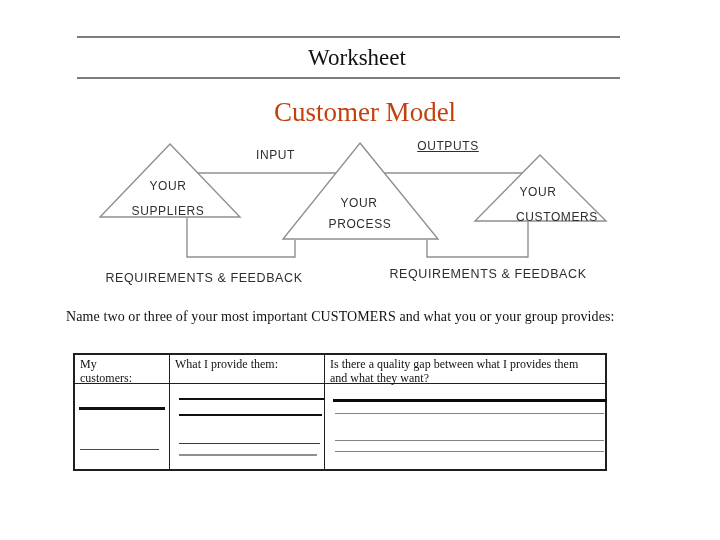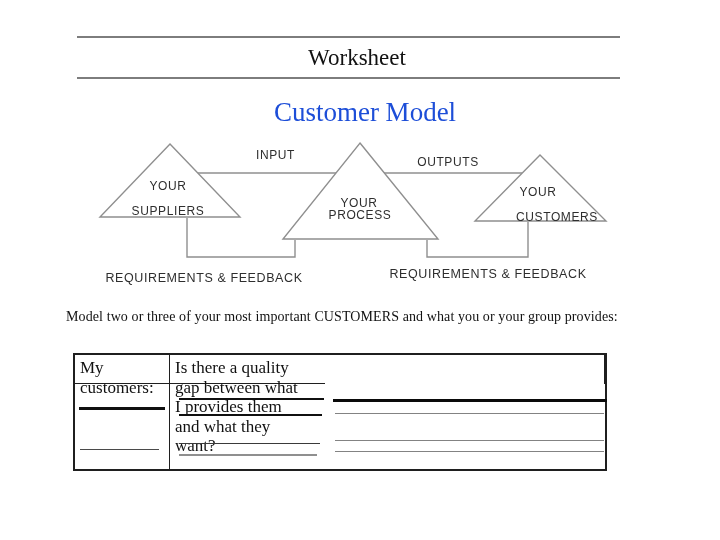--- a/index.html
+++ b/index.html
@@ -7,39 +7,39 @@
     position:relative; width:720px; height:540px; background:#ffffff;
     overflow:hidden; font-family:"Liberation Serif", serif; color:#222;
   }
   .hrule { position:absolute; left:77px; width:543px; height:2px; background:#7d7d7d; }
   .title {
     position:absolute; top:45px; left:357px; transform:translateX(-50%);
     font-size:23px; color:#111; white-space:nowrap;
   }
   .subtitle {
     position:absolute; top:97px; left:365px; transform:translateX(-50%);
-    font-size:27px; color:#1d4ed8; white-space:nowrap;
+    font-size:27px; color:#c2410c; white-space:nowrap;
   }
   svg.diagram { position:absolute; left:0; top:0; }
   .lbl {
     position:absolute; transform:translateX(-50%);
     font-family:"Liberation Sans", sans-serif; font-size:12px; color:#2e2e2e;
     letter-spacing:0.6px; white-space:nowrap; line-height:1;
   }
   .instruction {
     position:absolute; left:66px; top:309px; width:560px;
     font-size:14px; color:#111; white-space:nowrap; letter-spacing:0.1px;
   }
   .wtable {
     position:absolute; left:73px; top:353px; width:534px; height:118px;
     border:2px solid #1f1f1f; box-sizing:border-box;
     display:grid; grid-template-columns:95px 155px 1fr; grid-template-rows:29px 1fr;
   }
   .wtable .cell {
-    font-size:17px; line-height:1.15; padding:3px 22px 0 5px; color:#111;
+    font-size:12px; line-height:1.15; padding:3px 22px 0 5px; color:#111;
     box-sizing:border-box;
   }
   .wtable .rb { border-right:1.5px solid #1f1f1f; }
   .wtable .bb { border-bottom:1.5px solid #1f1f1f; }
   .bl { position:absolute; height:0; }
 </style>
 </head>
 <body>
 
 <div class="slide">
@@ -53,38 +53,39 @@
     <polygon points="170,144 240,217 100,217" fill="#ffffff" stroke="#8f8f8f" stroke-width="1.4"></polygon>
     <polygon points="360,143 438,239 283,239" fill="#ffffff" stroke="#8f8f8f" stroke-width="1.4"></polygon>
     <polygon points="540,155 606,221 475,221" fill="#ffffff" stroke="#8f8f8f" stroke-width="1.4"></polygon>
     <line x1="198" y1="173" x2="336" y2="173" stroke="#8f8f8f" stroke-width="1.4"></line>
     <line x1="384" y1="173" x2="522" y2="173" stroke="#8f8f8f" stroke-width="1.4"></line>
     <polyline points="187,218 187,257 295,257 295,240" fill="none" stroke="#8f8f8f" stroke-width="1.4"></polyline>
     <polyline points="427,240 427,257 528,257 528,222" fill="none" stroke="#8f8f8f" stroke-width="1.4"></polyline>
   </svg>
 
   <div class="lbl" style="left:261px; top:149px;padding-left:29px;">INPUT</div>
-  <div class="lbl" style="left:448px; top:156px;">OUTPUTS</div>
+  <div class="lbl" style="left:448px; top:140px;text-decoration:underline;">OUTPUTS</div>
 
   <div class="lbl" style="left:168px; top:180px;">YOUR</div>
   <div class="lbl" style="left:168px; top:205px;">SUPPLIERS</div>
 
   <div class="lbl" style="left:359px; top:197px;">YOUR</div>
-  <div class="lbl" style="left:360px; top:209px;">PROCESS</div>
+  <div class="lbl" style="left:360px; top:218px;">PROCESS</div>
 
   <div class="lbl" style="left:538px; top:186px;">YOUR</div>
   <div class="lbl" style="left:542px; top:211px;margin-left:15px;">CUSTOMERS</div>
 
   <div class="lbl" style="left:204px; top:272px; font-size:12.5px;">REQUIREMENTS &amp; FEEDBACK</div>
   <div class="lbl" style="left:488px; top:268px; font-size:12.5px;">REQUIREMENTS &amp; FEEDBACK</div>
 
-  <div class="instruction">Model two or three of your most important CUSTOMERS and what you or your group provides:</div>
+  <div class="instruction">Name two or three of your most important CUSTOMERS and what you or your group provides:</div>
 
   <div class="wtable">
     <div class="cell rb bb">My customers:</div>
+    <div class="cell rb bb">What I provide them:</div>
     <div class="cell bb">Is there a quality gap between what I provides them and what they want?</div>
     <div class="cell rb"></div>
     <div class="cell rb"></div>
     <div class="cell"></div>
 
     <div class="bl" style="left:4px;  top:52px; width:86px;  border-top:3px solid #101010;"></div>
     <div class="bl" style="left:5px;  top:94px; width:79px;  border-top:1.3px solid #4a4a4a;"></div>
 
     <div class="bl" style="left:104px; top:43px; width:145px; border-top:2.5px solid #101010;"></div>
     <div class="bl" style="left:104px; top:59px; width:143px; border-top:2.5px solid #101010;"></div>

